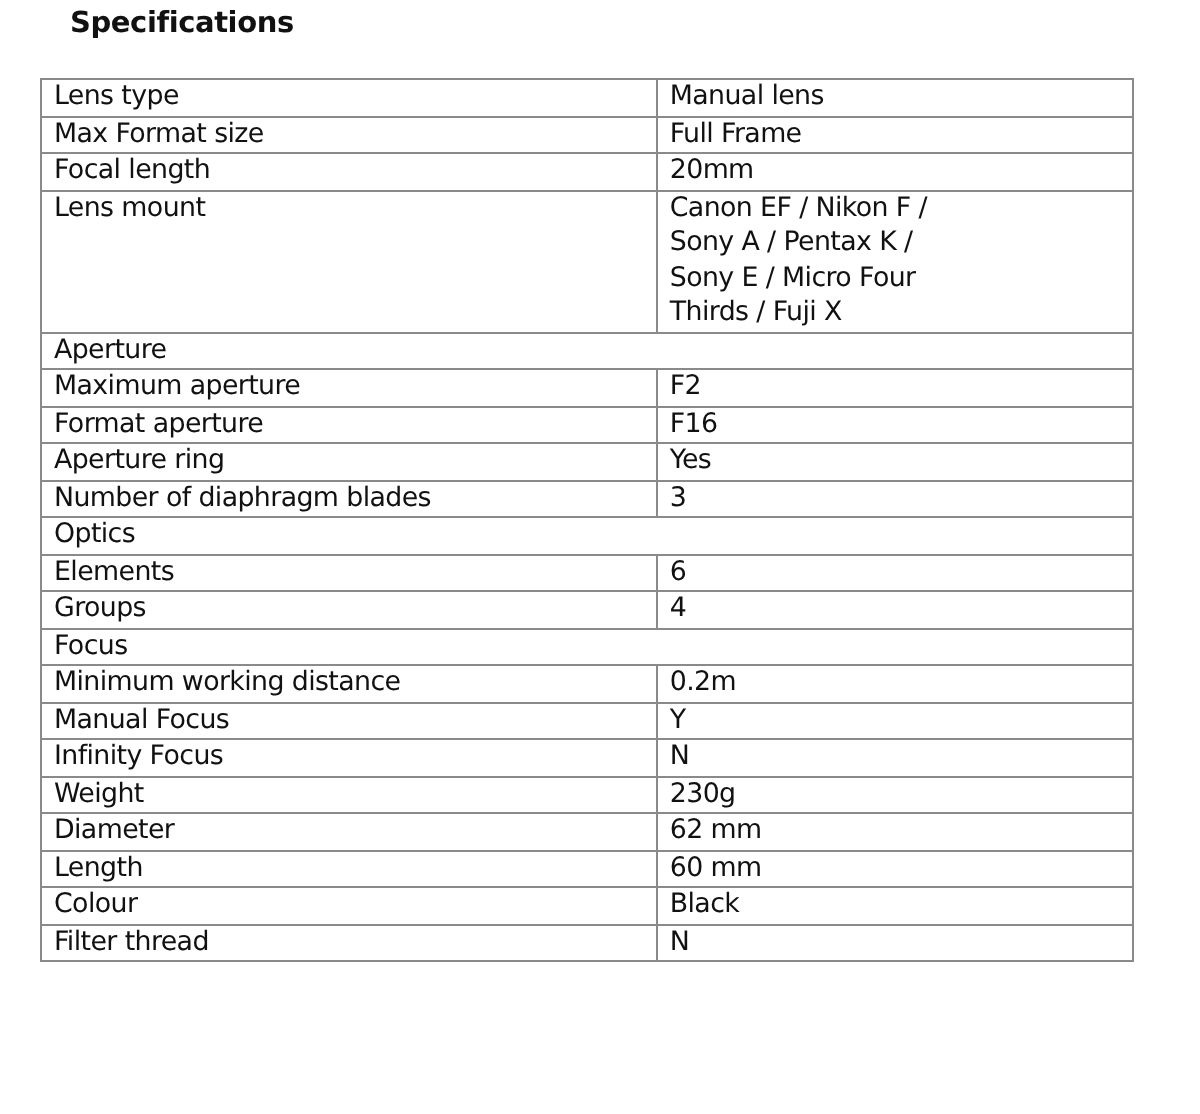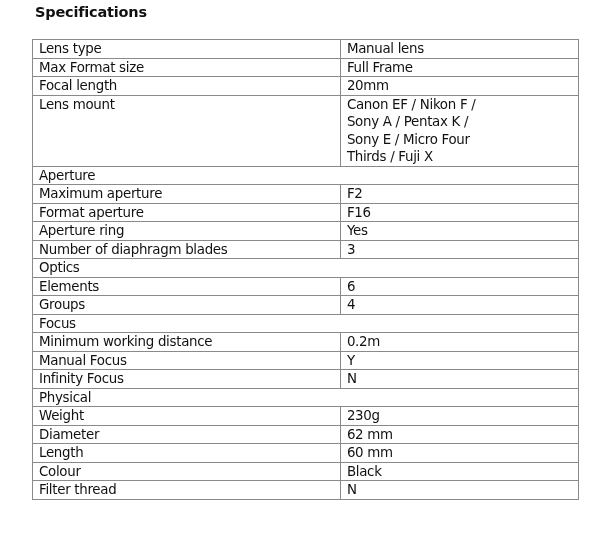--- a/index.html
+++ b/index.html
@@ -1,19 +1,19 @@
 <!DOCTYPE html>
 <html><head>
 <meta charset="utf-8">
 <style>
   html, body { margin: 0; padding: 0; background: #ffffff; }
   body { width: 600px; height: 557px; position: relative; overflow: hidden;
          font-family: "DejaVu Sans", sans-serif; color: #111; }
   .title { position: absolute; left: 35px; top: 4px; font-size: 14.5px; font-weight: bold; letter-spacing: -0.2px; }
-  table { position: absolute; left: 32px; top: 39px; width: 547px; border-collapse: collapse; }
+  table { position: absolute; left: 20px; top: 39px; width: 547px; border-collapse: collapse; }
   td { border: 1px solid #8a8a8a; font-size: 13.4px; line-height: 17.5px; padding: 0 0 0 6px; vertical-align: top; letter-spacing: -0.3px; }
   td.k { width: 302px; }
   td.v { width: 232px; }
   tr.section td { font-weight: normal; }
   .mline { display: block; }
 </style>
 </head>
 <body>
 
 <div class="title">Specifications</div>
@@ -83,23 +83,20 @@
     </tr>
     <tr>
       <td class="k">Manual Focus</td>
       <td class="v">Y</td>
     </tr>
     <tr>
       <td class="k">Infinity Focus</td>
       <td class="v">N</td>
     </tr>
 
-    <tr class="section">
-      <td colspan="2">Physical</td>
-    </tr>
     <tr>
       <td class="k">Weight</td>
       <td class="v">230g</td>
     </tr>
     <tr>
       <td class="k">Diameter</td>
       <td class="v">62 mm</td>
     </tr>
     <tr>
       <td class="k">Length</td>

